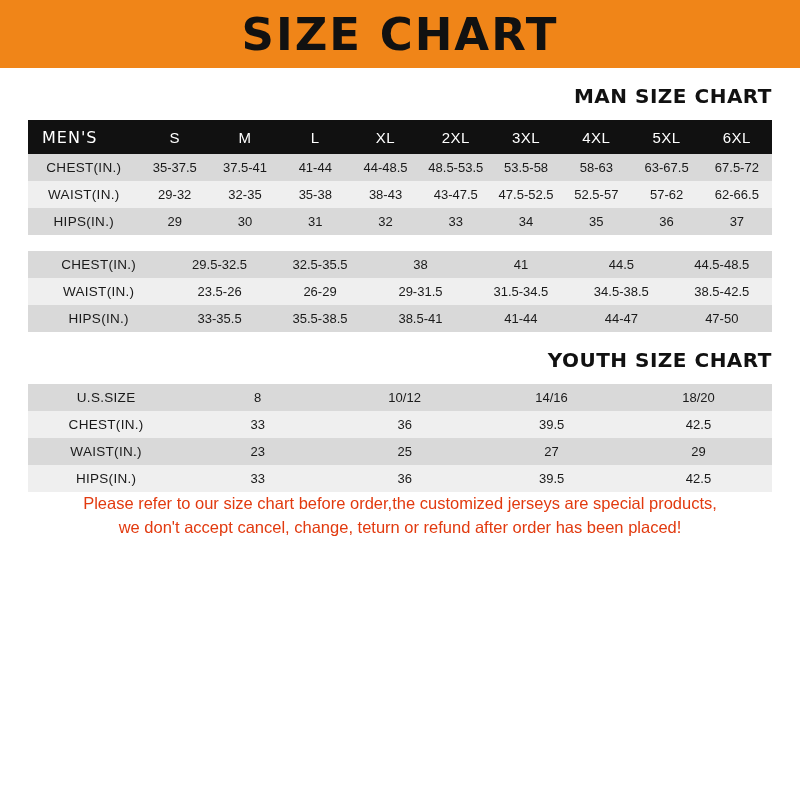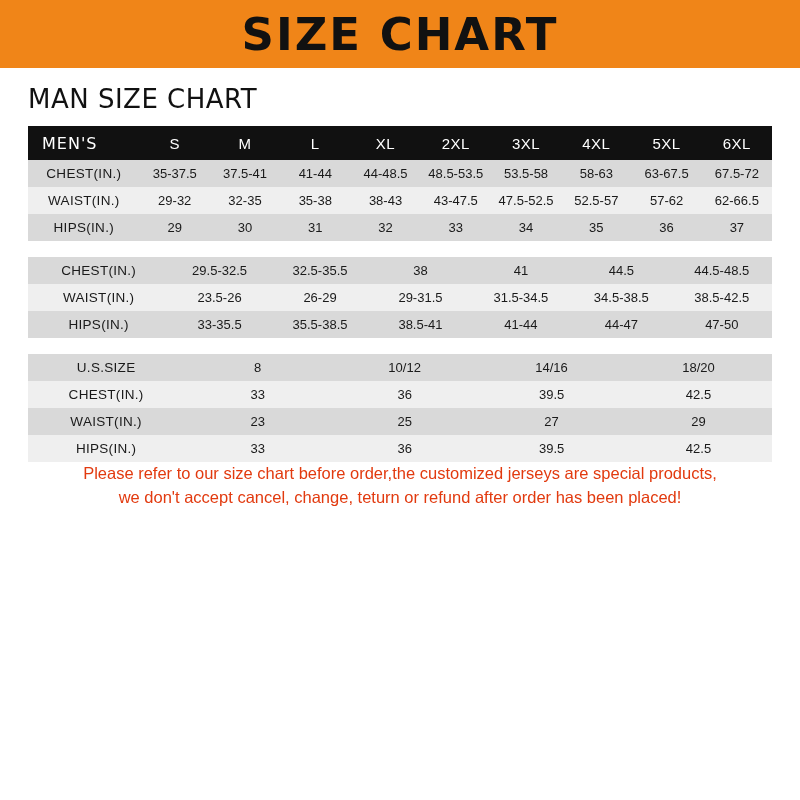--- a/index.html
+++ b/index.html
@@ -39,24 +39,24 @@
   }
   
   .content {
     padding: 0 28px;
     box-sizing: border-box;
   }
   .section {
     margin-top: 16px;
   }
   .section-title {
-    text-align: left;
+    text-align: right;
     font-family: "DejaVu Sans", sans-serif;
-    font-weight: normal;
-    font-size: 26px;
+    font-weight: bold;
+    font-size: 20px;
     color: #111111;
     letter-spacing: 0.5px;
     margin-bottom: 12px;
   }
   table.size-table {
     width: 100%;
     border-collapse: collapse;
     table-layout: fixed;
   }
   table.size-table th,
@@ -231,20 +231,21 @@
             <td>38.5-41</td>
             <td>41-44</td>
             <td>44-47</td>
             <td>47-50</td>
           </tr>
         </tbody>
       </table>
     </div>
 
     <div class="section">
+      <div class="section-title">YOUTH SIZE CHART</div>
       <table class="size-table">
         <colgroup>
           <col class="youth-col1">
             <col>
             <col>
             <col>
             <col>
         </colgroup>
         <tbody>
           <tr class="row-odd">

